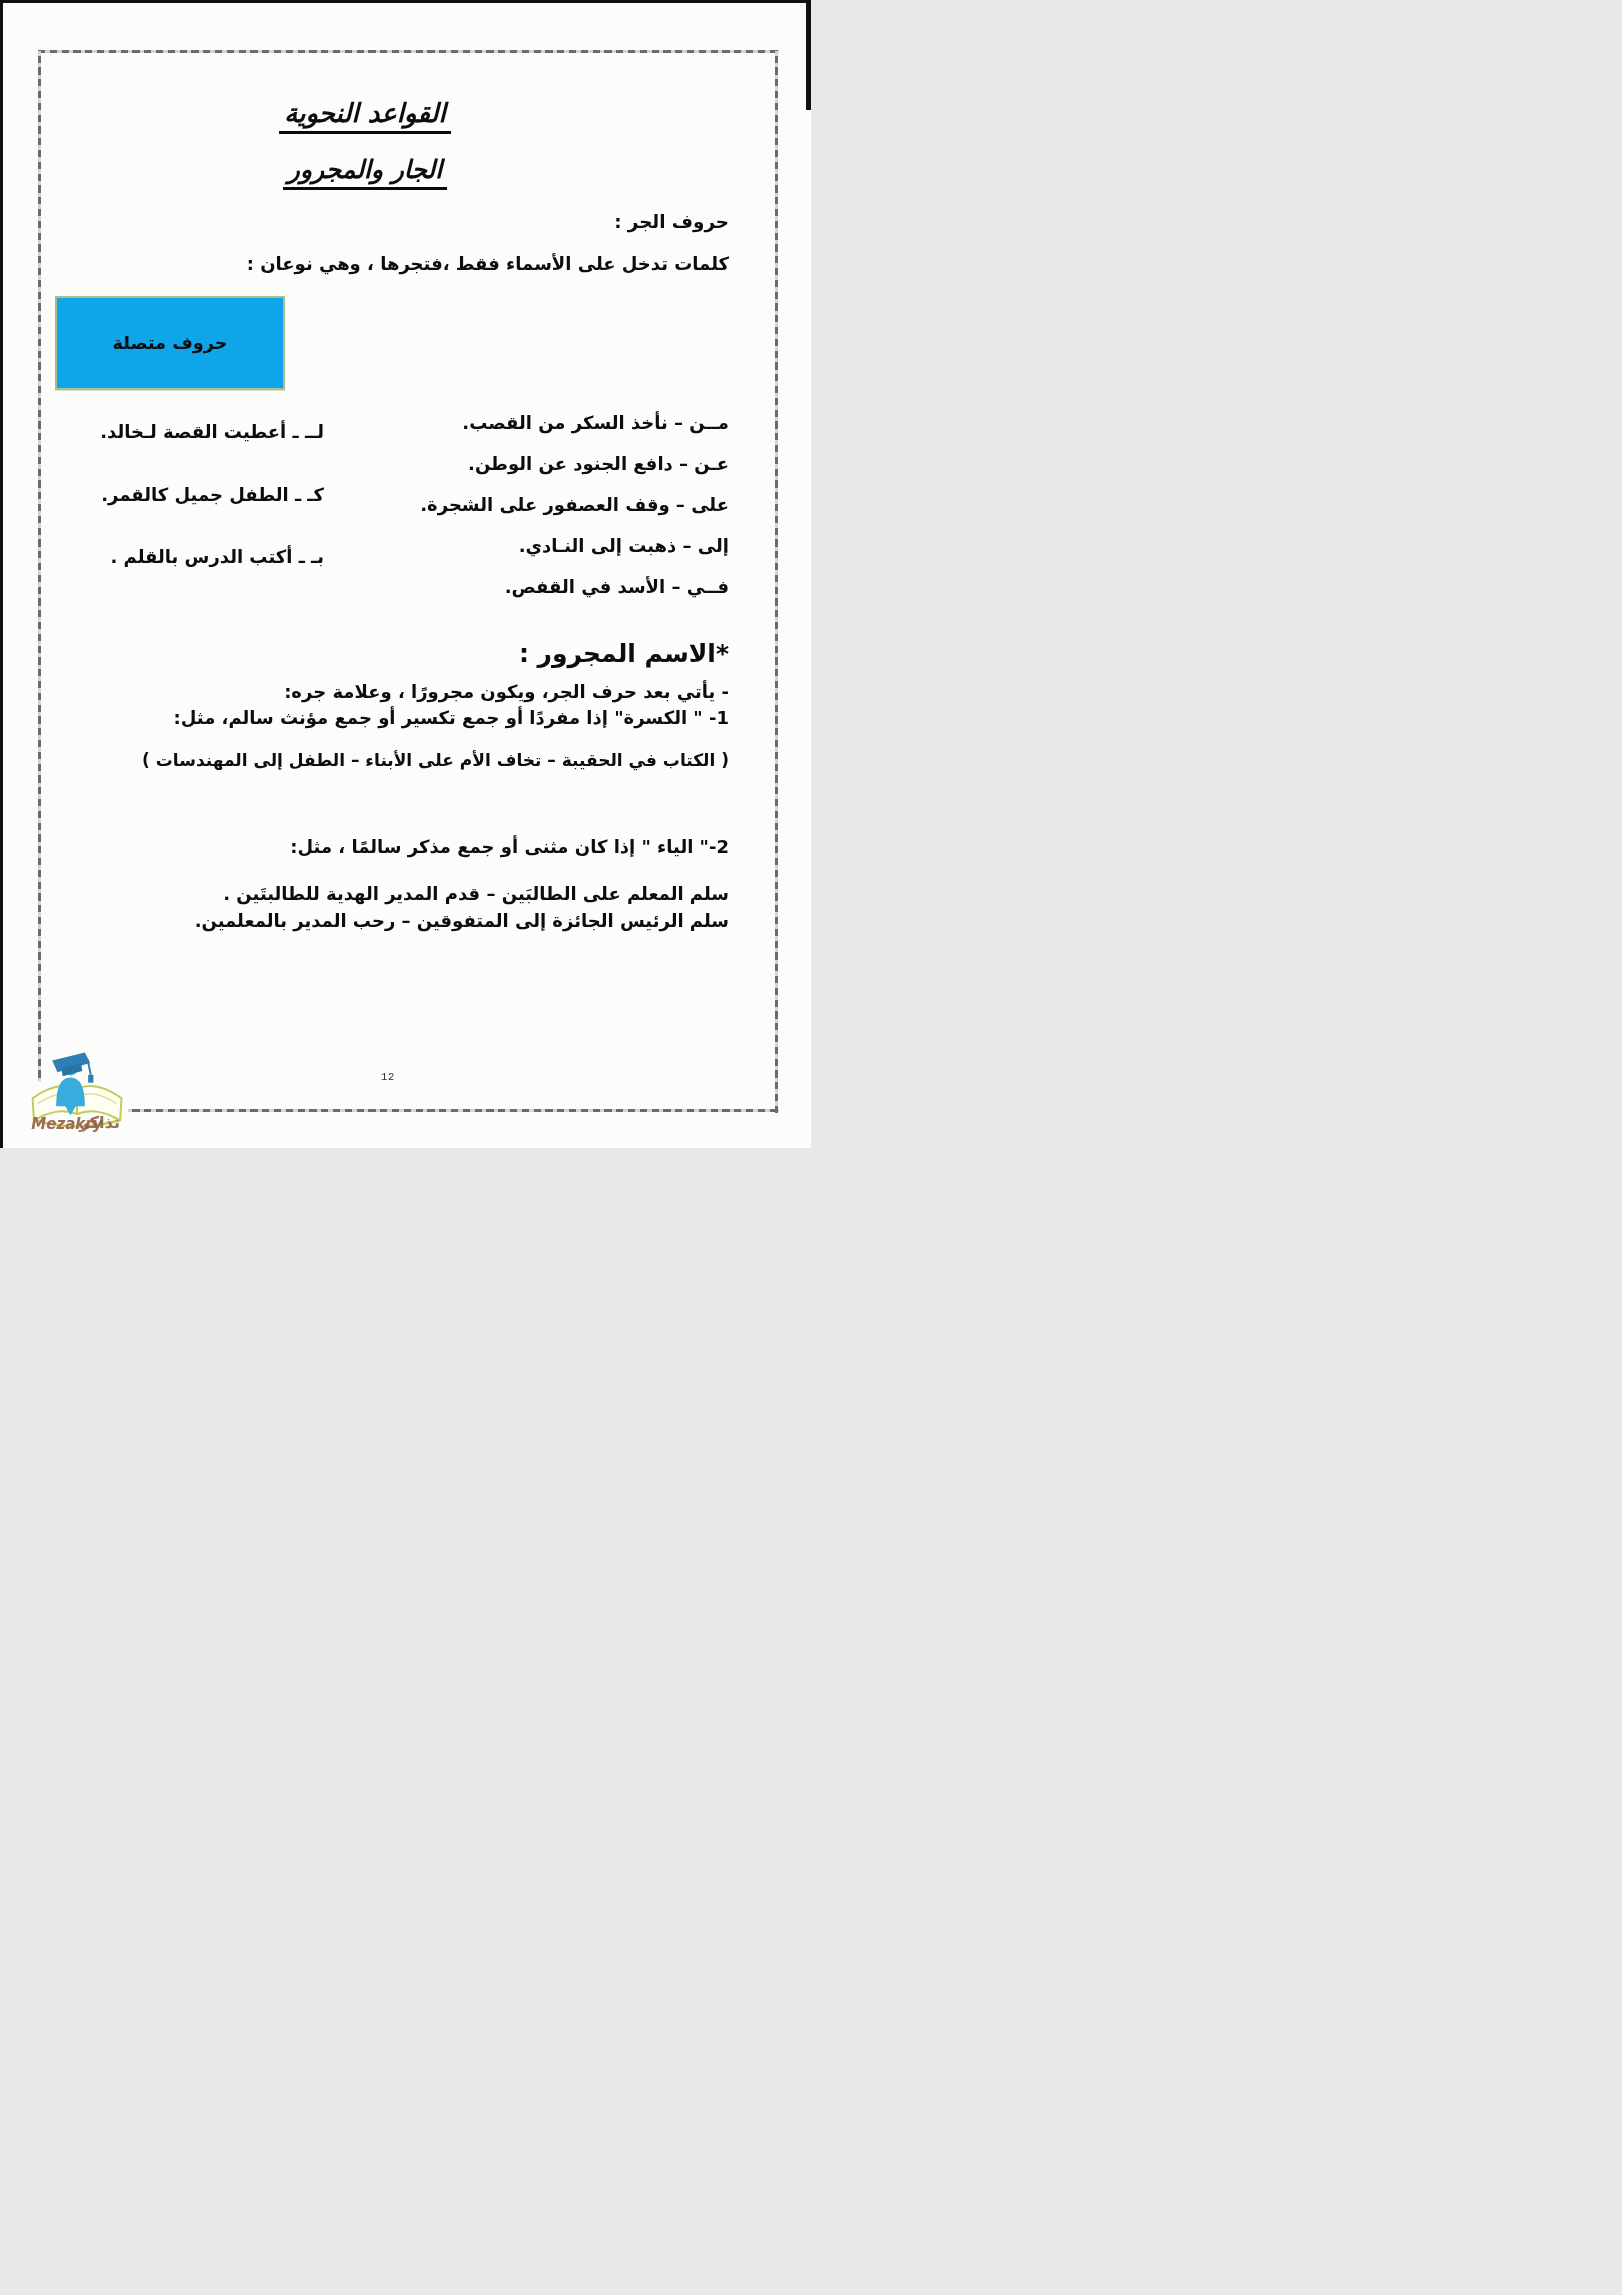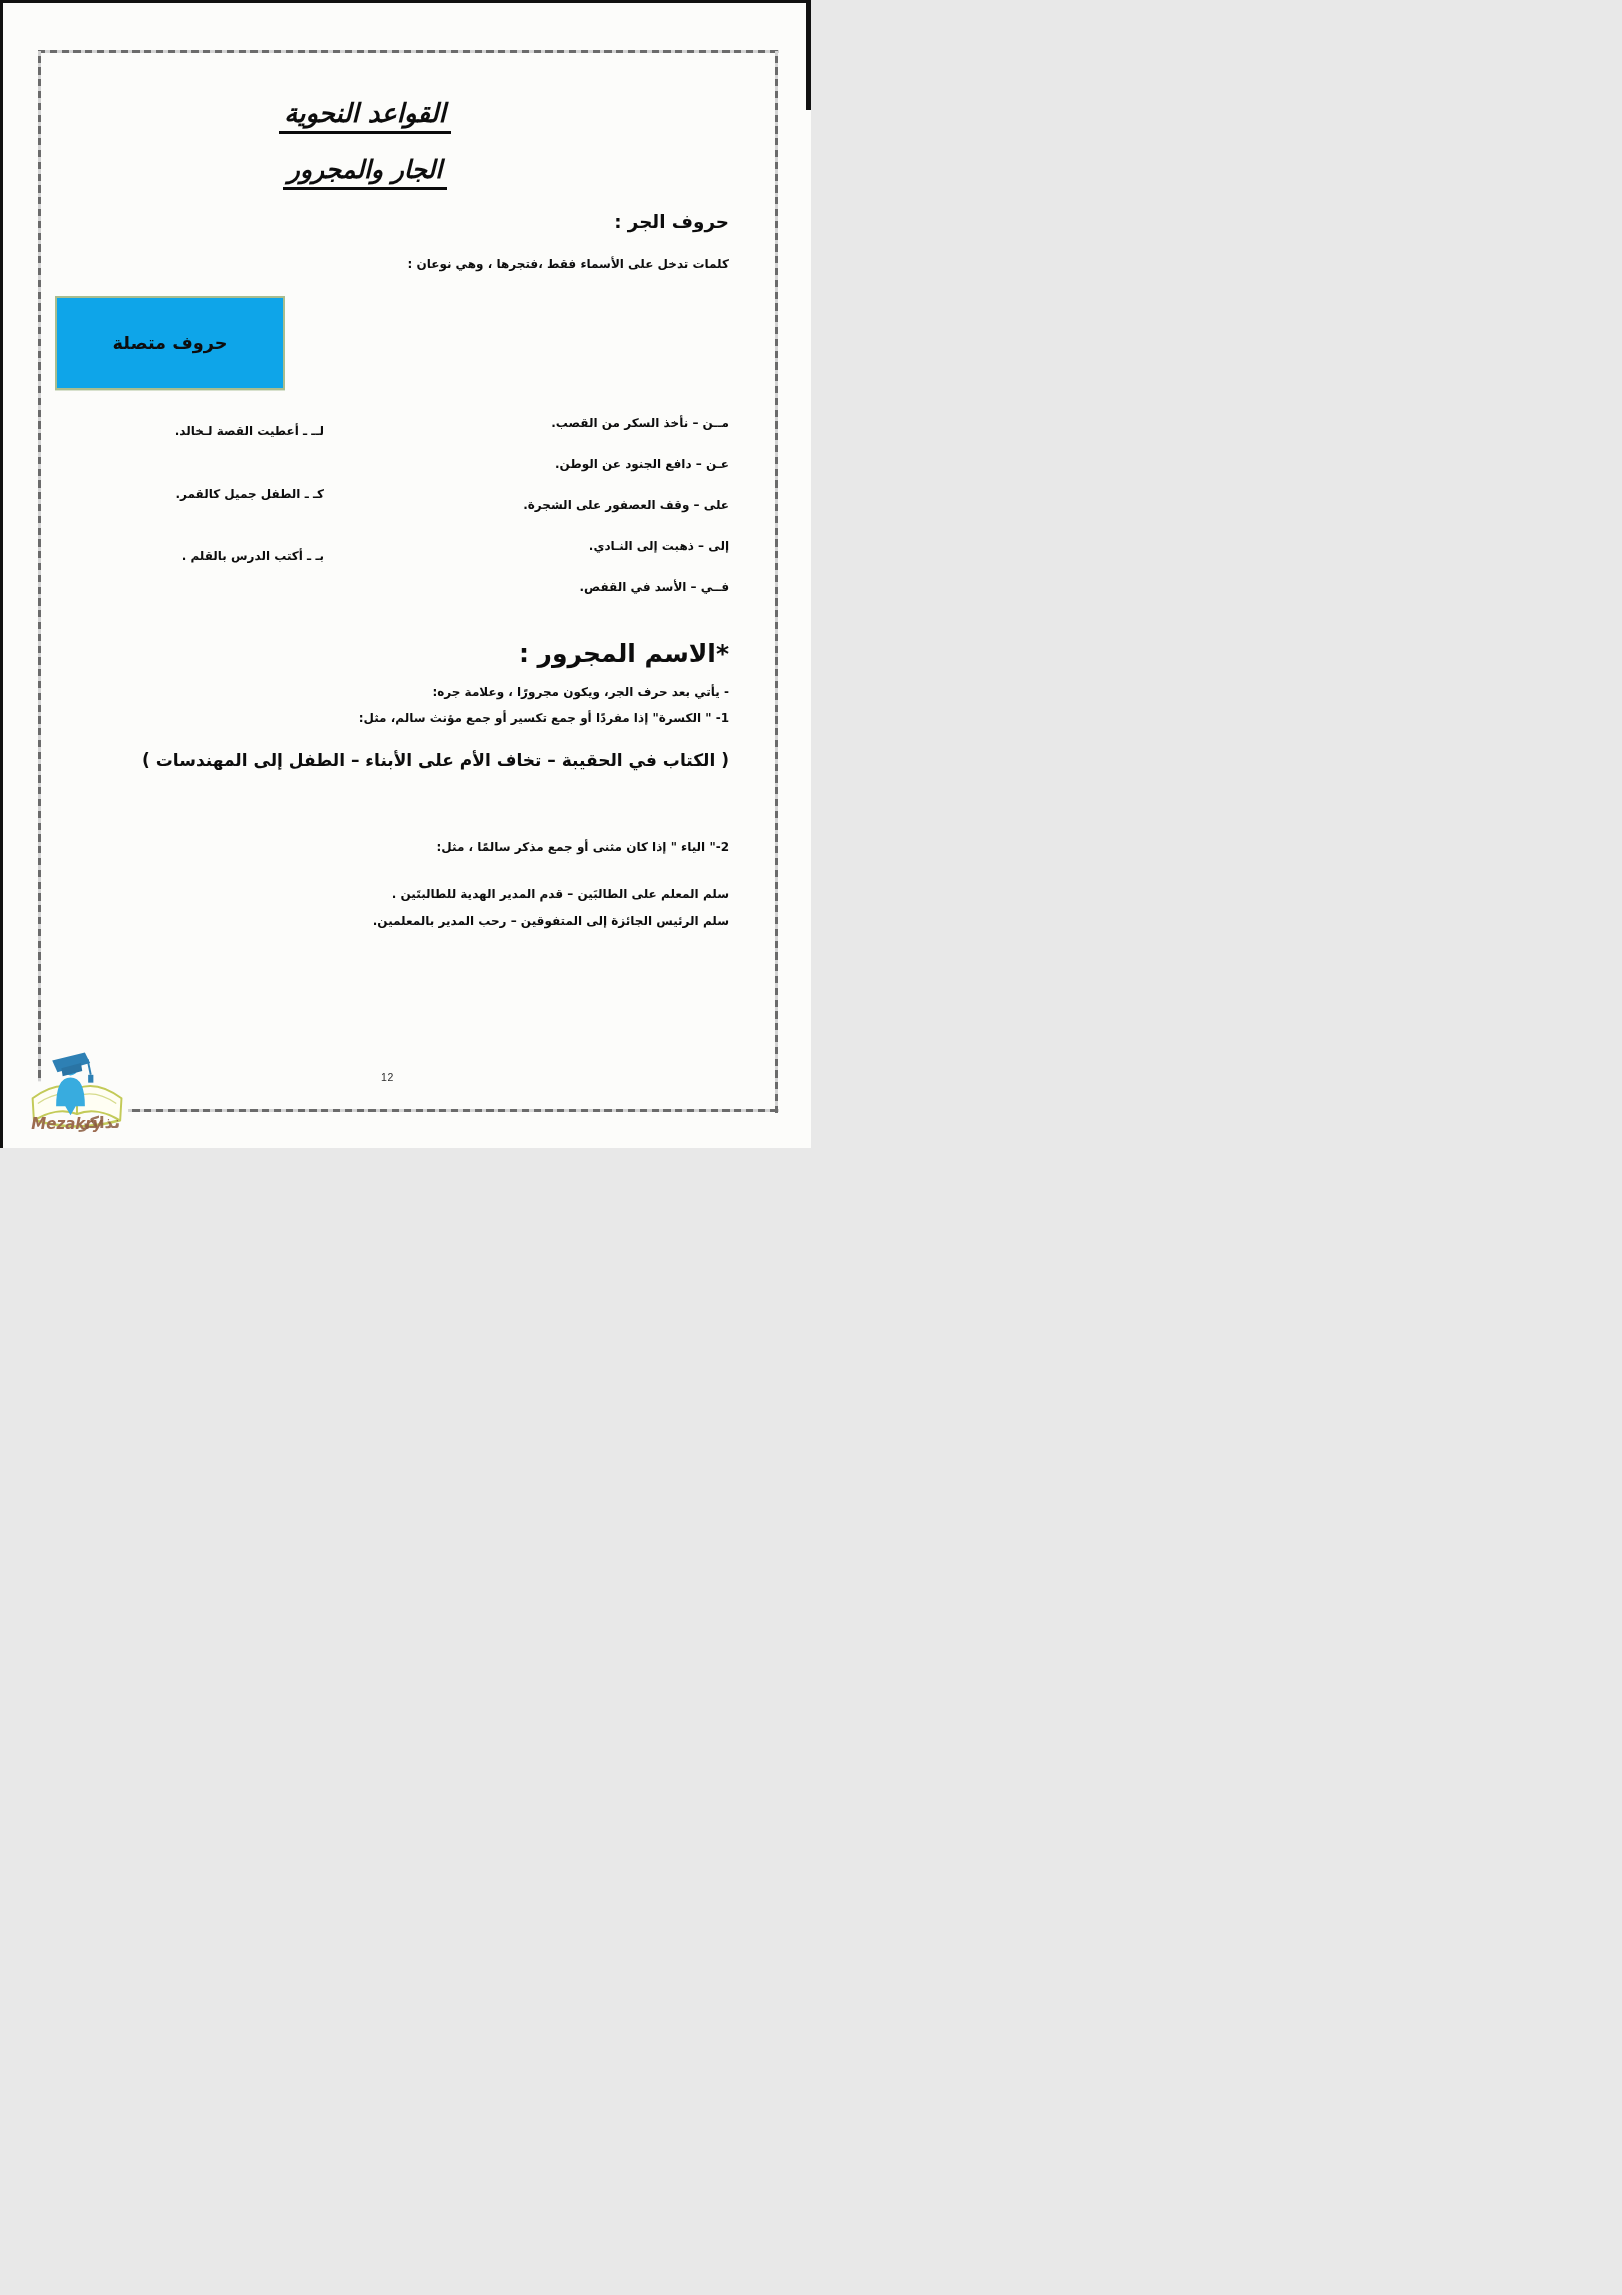--- a/index.html
+++ b/index.html
@@ -29,36 +29,36 @@
     padding:0 5.2px 3.3px 5.2px;
     margin-right:26px;
   }
   .subtitle-text{
     display:inline-block;
     font-size:25px;
     border-bottom:3.3px solid #0b0b0b;
     padding:0 5.2px 3.3px 5.2px;
     margin-right:26px;
   }
-  .body-line{font-size:12px;line-height:22px;text-align:right;}
+  .body-line{font-size:18px;line-height:22px;text-align:right;}
   .green-box{
     position:absolute;
     border:2px solid #a9bd8e;
     background:#0ea5e9;
     display:flex;align-items:center;justify-content:center;
     box-shadow:0 0.7px 0 #c9d6ba;
   }
   .green-box .ar{font-size:17.7px;}
   .list-col{display:flex;flex-direction:column;}
   .sep-list{gap:19px;}
   .att-list{gap:39px;}
   .att-list .body-line{line-height:23.6px;}
   .page-num{
     position:absolute;
-    font-family:Liberation Sans, sans-serif;
+    font-family:Liberation Mono, monospace;
     font-size:10.5px;color:#2b2b2b;letter-spacing:0.7px;
   }
 </style>
 </head>
 <body>
 
 <div class="page">
 
   <div class="scan-bar" style="left:0;top:0;width:811px;height:3.3px;"></div>
   <div class="scan-bar" style="left:0;top:0;width:2.6px;height:1148px;"></div>

